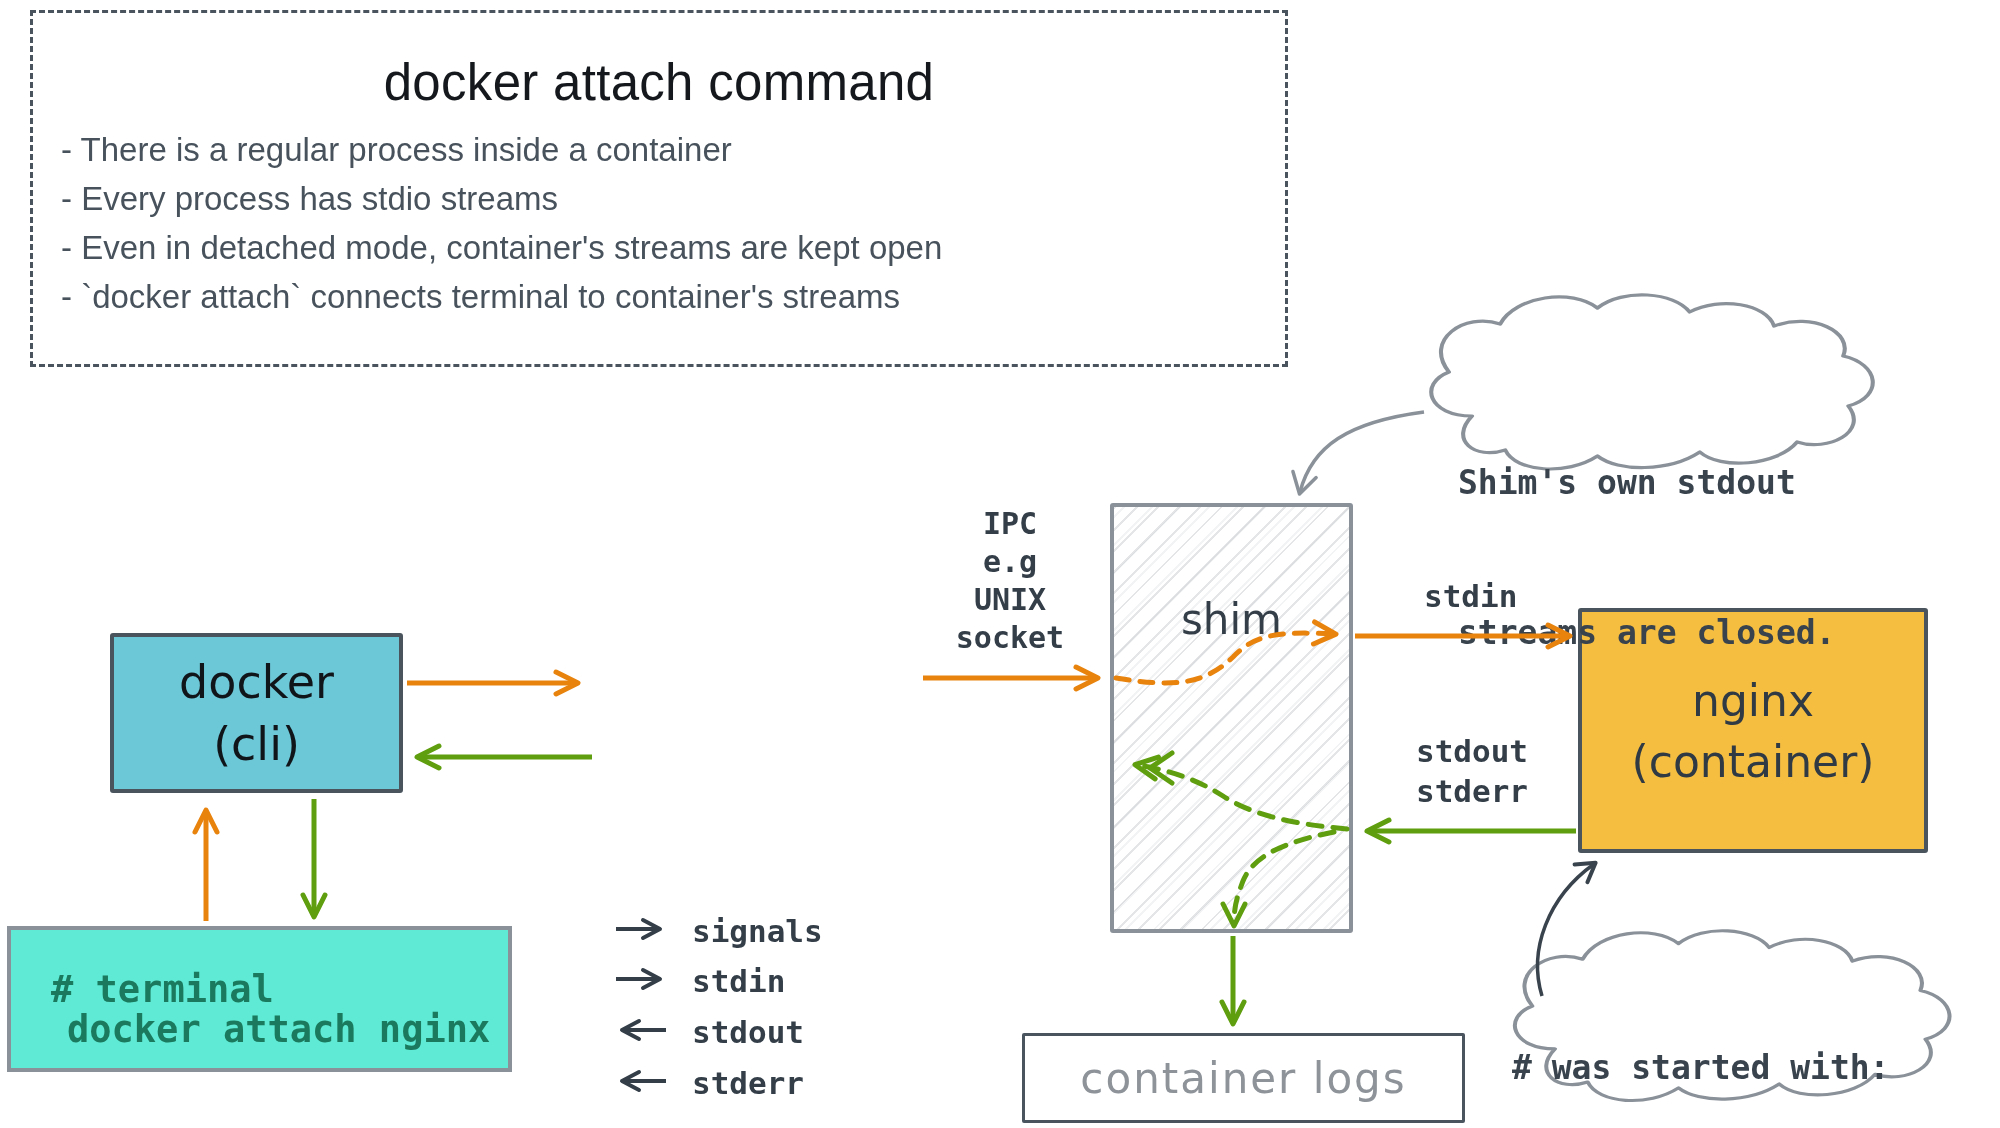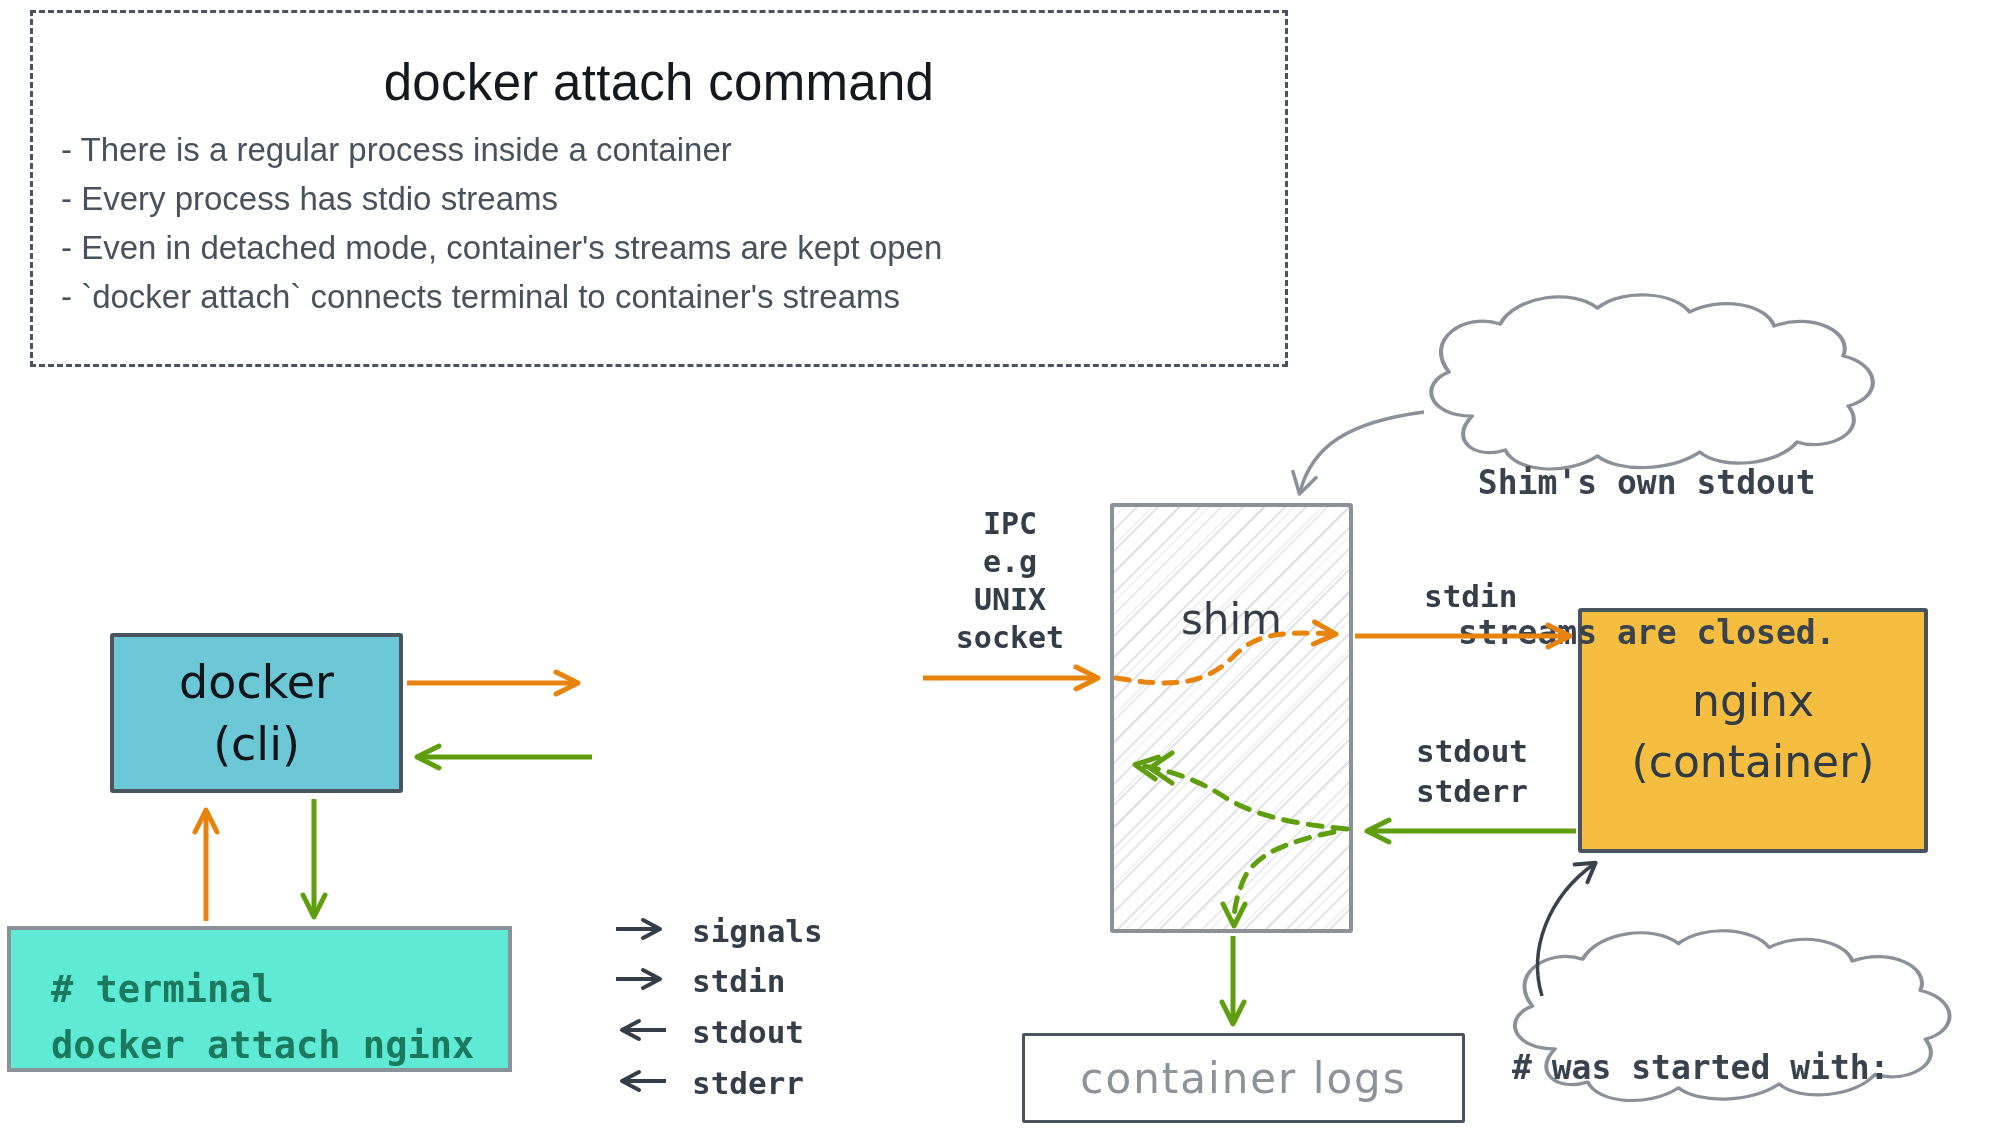--- a/index.html
+++ b/index.html
@@ -95,34 +95,34 @@
     <div class="l">nginx</div>
     <div class="l">(container)</div>
   </div>
 
   <div class="abs node logs-box hand">
     <div class="l">container logs</div>
   </div>
 
   <div class="abs terminal-box">
     <div class="abs terminal-line mono" style="top:38px;"># terminal</div>
-    <div class="abs terminal-line mono" style="top:94px;">docker attach nginx</div>
+    <div class="abs terminal-line mono" style="top:78px;margin-left:16px;">docker attach nginx</div>
   </div>
 
   <div class="abs ipc-block mono">
     <div>IPC</div>
     <div>e.g</div>
     <div>UNIX</div>
     <div>socket</div>
   </div>
   <div class="abs edge-label mono" style="left:1424px;top:578px;">stdin</div>
   <div class="abs edge-label mono" style="left:1416px;top:733px;">stdout</div>
   <div class="abs edge-label mono" style="left:1416px;top:773px;">stderr</div>
 
-  <div class="abs cloud-text mono" style="left:1458px;top:358px;text-align:center;">
+  <div class="abs cloud-text mono" style="left:1458px;top:358px;">
     <div>Shim's own stdout</div>
     <div>streams are closed.</div>
   </div>
   <div class="abs cloud-text mono" style="left:1512px;top:963px;line-height:42px;">
     <div># was started with:</div>
     
   </div>
 
   <div class="abs legend-label mono" style="left:692px;top:913px;">signals</div>
   <div class="abs legend-label mono" style="left:692px;top:963px;">stdin</div>

